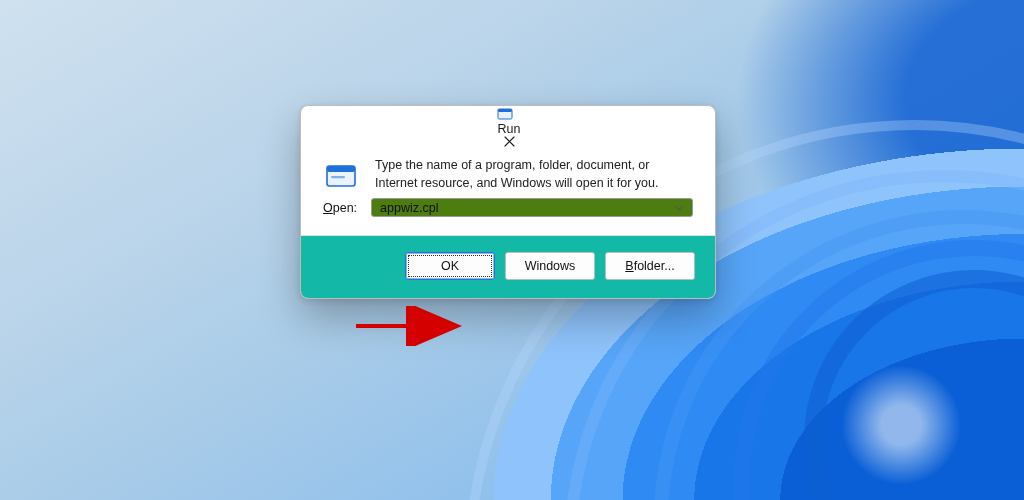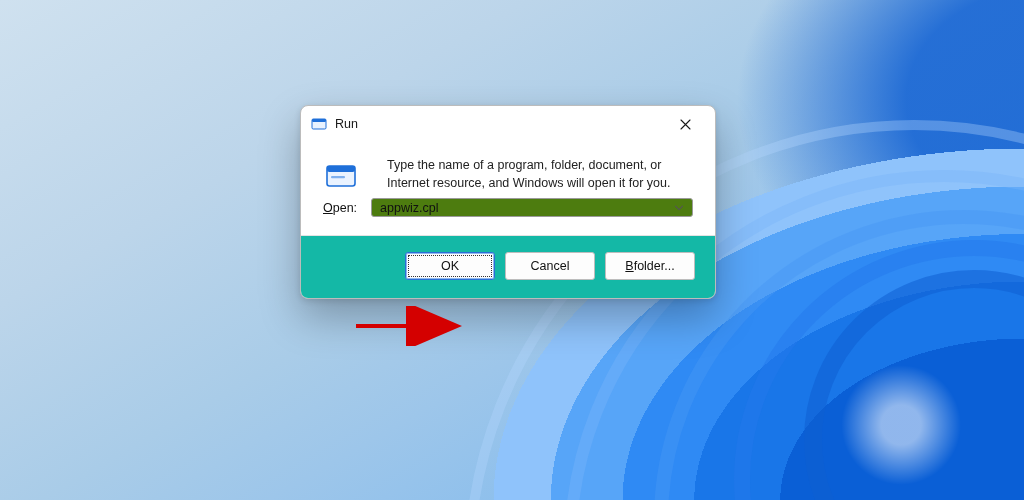--- a/index.html
+++ b/index.html
@@ -33,20 +33,21 @@
       border-radius: 8px;
       box-shadow: 0 18px 40px rgba(0,0,0,0.28), 0 2px 6px rgba(0,0,0,0.12);
       overflow: hidden;
     }
 
     .titlebar {
       display: flex;
       align-items: center;
       height: 36px;
       padding: 0 8px 0 10px;
+      flex-direction: column;
     }
     .titlebar .app-icon {
       width: 16px; height: 16px;
       margin-right: 8px;
       display: inline-flex; align-items:center; justify-content:center;
     }
     .titlebar .title { font-size: 12.5px; color:#1a1a1a; }
     .titlebar .spacer { flex:1; }
     .titlebar .close-btn {
       width: 44px; height: 30px;
@@ -54,21 +55,21 @@
       border-radius:4px;
     }
 
     .body-area { padding: 14px 22px 18px 22px; }
     .desc-row { display:flex; gap:16px; }
     .big-icon {
       width:36px; height:36px; flex:0 0 36px;
       display:flex; align-items:center; justify-content:center;
       margin-top:2px;
     }
-    .desc-text { font-size: 12.5px; color:#222; line-height:1.45;margin-left:12px; }
+    .desc-text { font-size: 12.5px; color:#222; line-height:1.45; }
 
     .open-row {
       display:flex; align-items:center; gap:14px;
       margin-top:4px;
     }
     .open-label { font-size:12.5px; color:#111; }
     .open-label .ul { text-decoration: underline; }
     .combo {
       flex:1;
       height:19px;
@@ -169,21 +170,21 @@
             <svg width="10" height="10" viewBox="0 0 10 10">
                 <path d="M1.5 3.2 L5 6.7 L8.5 3.2" fill="none" stroke="#555" stroke-width="1.1" stroke-linecap="round" stroke-linejoin="round"></path>
               </svg>
           </span>
         </div>
       </div>
     </div>
 
     <div class="footer">
       <button class="btn focus">OK</button>
-      <button class="btn">Cancel</button>
+      <button class="btn">Windows</button>
       <button class="btn">
           <span class="ul">B</span>
           <span>folder...</span>
         </button>
     </div>
 
   </div>
 
   <svg class="arrow-annot" viewBox="0 0 120 40">
     <defs>

